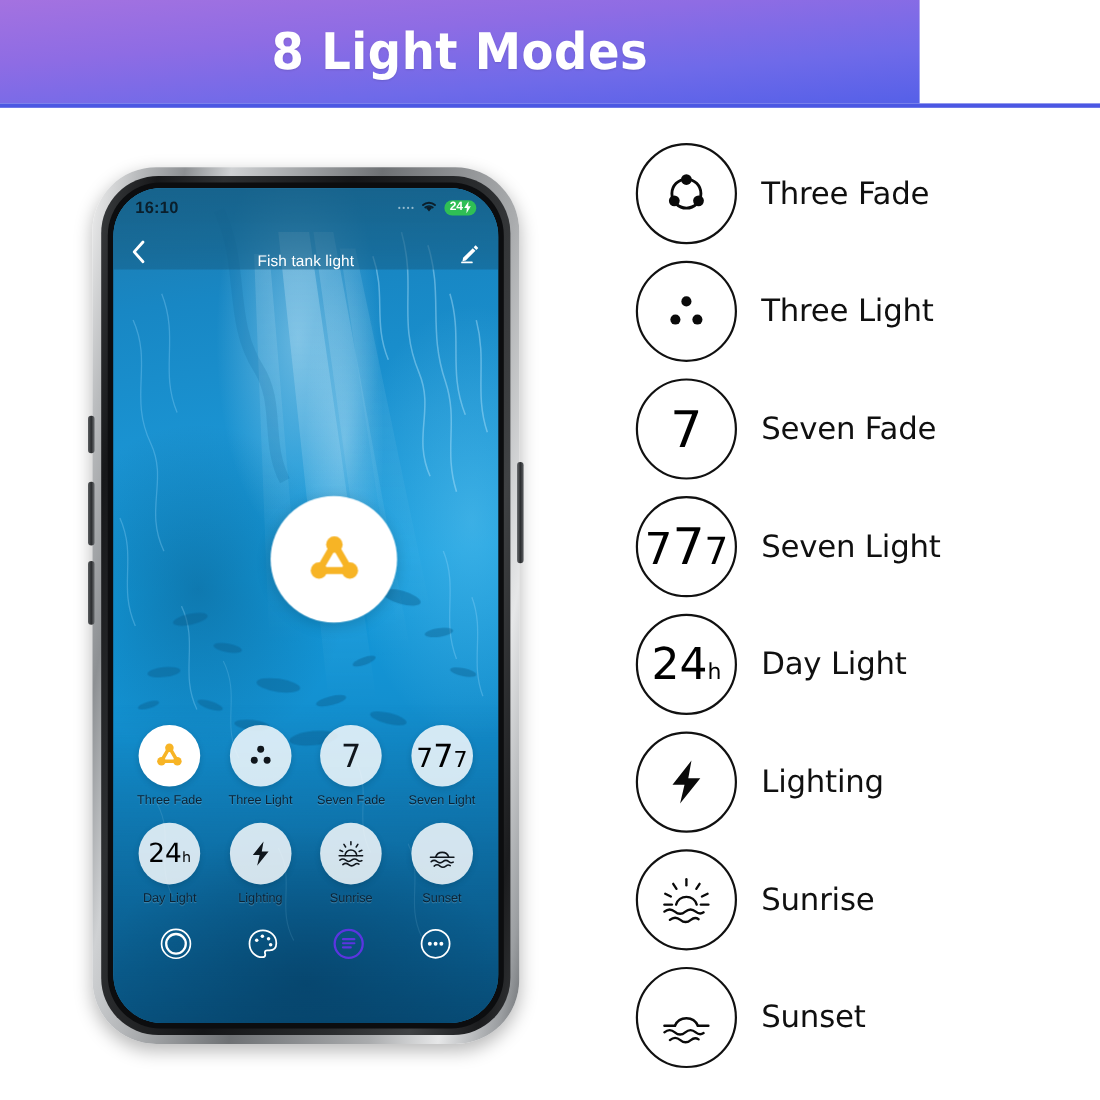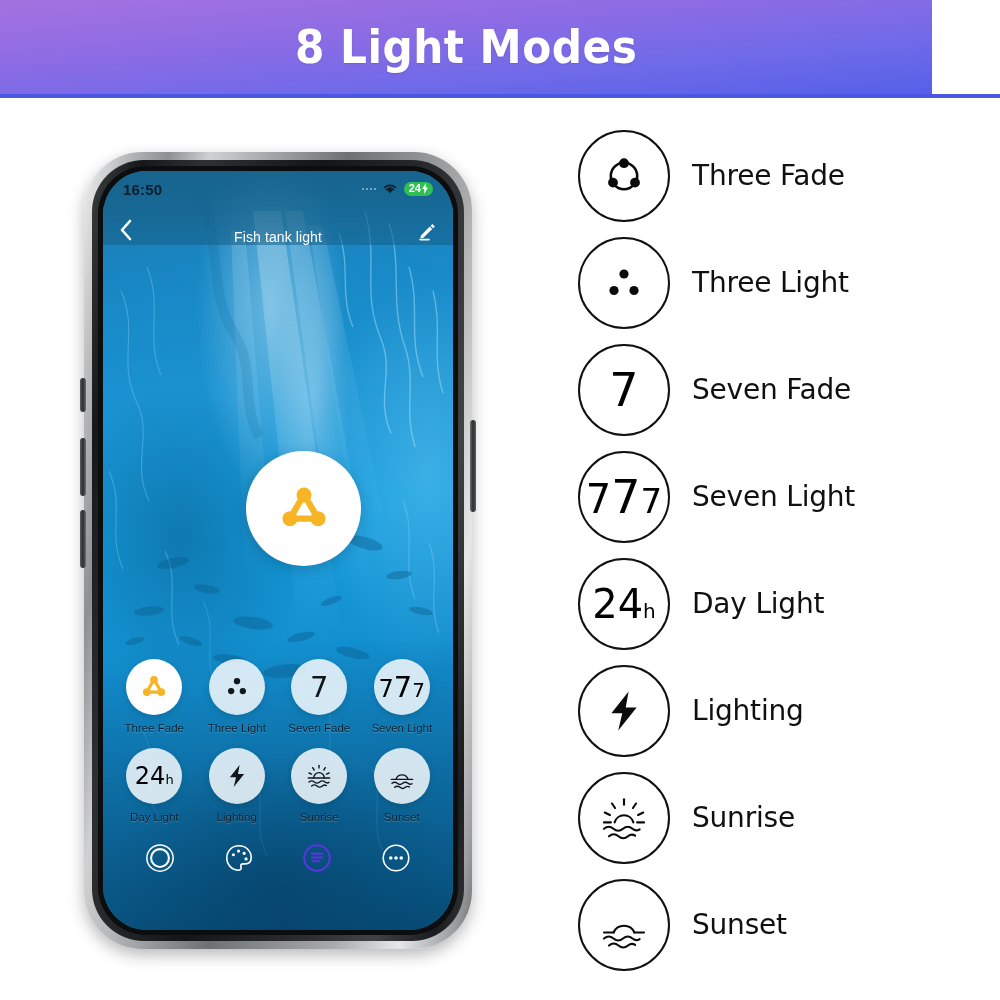--- a/index.html
+++ b/index.html
@@ -6,21 +6,21 @@
   html, body { width:1000px; height:1000px; }
   body {
     background:#ffffff;
     font-family:"Liberation Sans", sans-serif;
     overflow:hidden;
     position:relative;
   }
 
   
   #banner {
-    position:absolute; left:0; top:0; width:932px; height:94px;
+    position:absolute; left:0; top:0; width:836px; height:94px;
     background:linear-gradient(175deg,#a472e0 0%, #8e6ce4 35%, #6f6ae9 70%, #5560e8 100%);
     display:flex; align-items:center; justify-content:center;
   }
   #banner-title {
     color:#ffffff;
     font-size:46px;
     font-weight:bold;
     letter-spacing:0.5px;
     font-family:"DejaVu Sans", sans-serif;
     text-shadow:0 1px 2px rgba(0,0,0,.12);
@@ -273,21 +273,21 @@
         <ellipse cx="182" cy="500" rx="22" ry="6.5" transform="rotate(-6 182 500)"></ellipse>
         <ellipse cx="250" cy="482" rx="17" ry="5" transform="rotate(14 250 482)"></ellipse>
         <ellipse cx="60" cy="506" rx="15" ry="4.4" transform="rotate(9 60 506)"></ellipse>
       </g>
     </svg>
 
     <div id="bg-scrim"></div>
 
     <div id="statusbar-tint"></div>
     <div id="statusbar">
-      <div id="status-time">16:50</div>
+      <div id="status-time">16:10</div>
       <div id="status-right">
         <span class="dots-sig">
             <i></i>
             <i></i>
             <i></i>
             <i></i>
           </span>
         <span>
           <svg width="16" height="12" viewBox="0 0 16 12">
             <path d="M8 11.2 L5.3 8.1 A4.3 4.3 0 0 1 10.7 8.1 Z" fill="#0c1f2b"></path>

